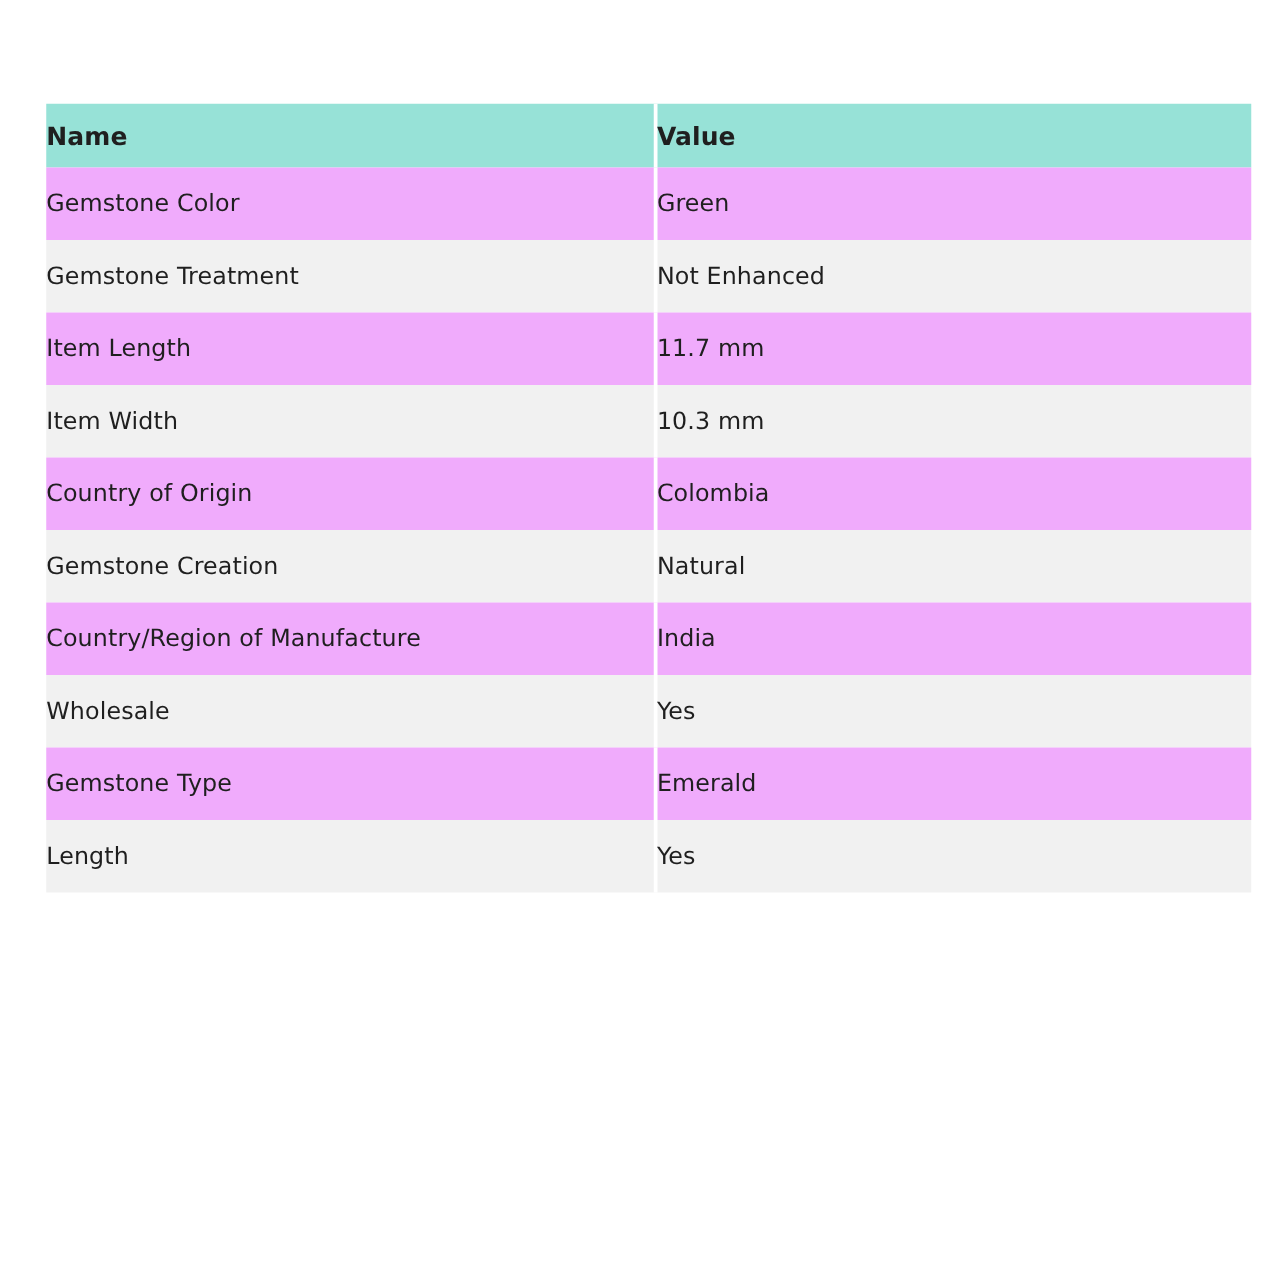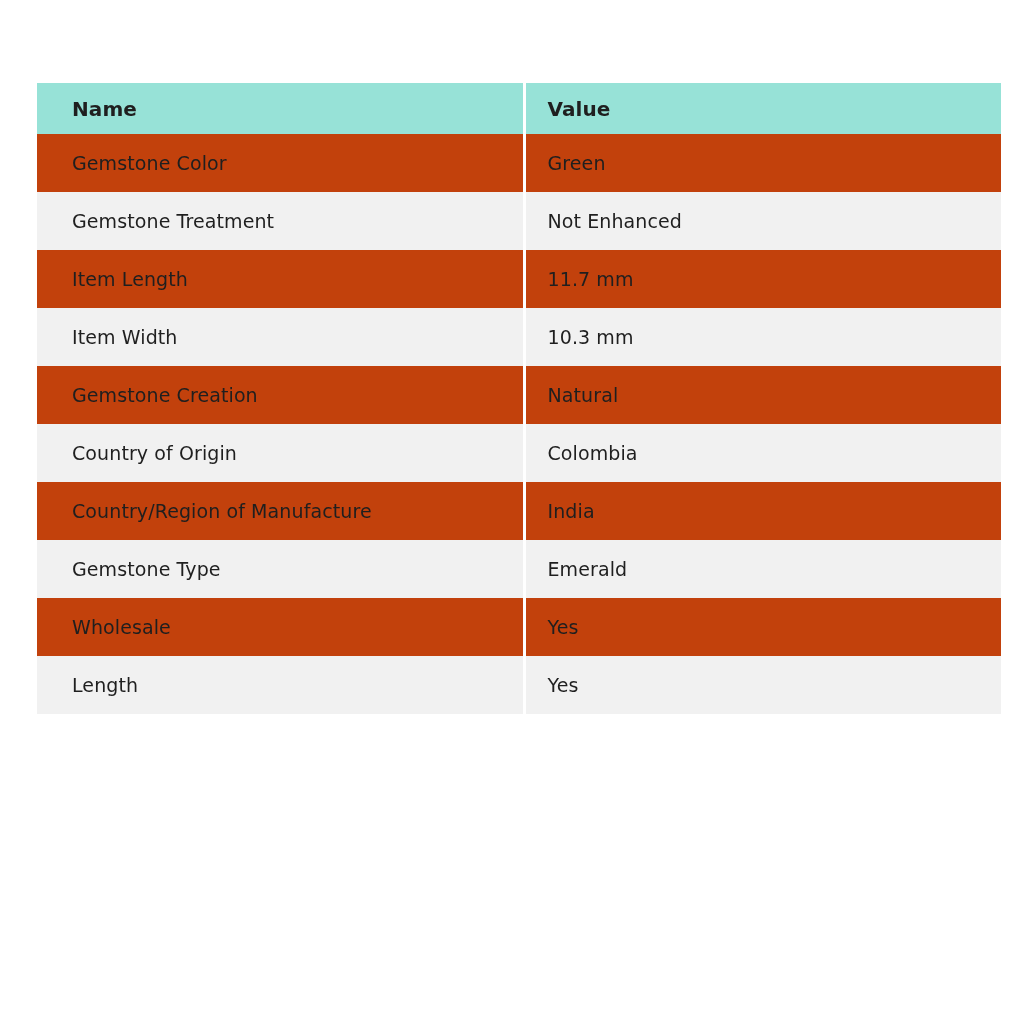--- a/index.html
+++ b/index.html
@@ -40,30 +40,28 @@
   .specs-table col.value-col { width: 477px; }
   .specs-table thead th {
     background: var(--header-bg);
     height: 51px;
     font-size: 20px;
     font-weight: 600;
   }
   .specs-table tbody td {
     height: 58px;
     font-weight: 400;
-    background: #c2410c;
+    background: #f0abfc;
   }
   .specs-table tbody tr:nth-child(even) td {
     background: var(--stripe-bg);
   }
   .specs-table th.name-cell, .specs-table td.name-cell {
-    padding-left: 35px;
   }
   .specs-table th.value-cell, .specs-table td.value-cell {
-    padding-left: 22px;
     border-left: 3px solid var(--divider);
   }
 </style>
 </head>
 <body>
 
 <div class="canvas">
   <table class="specs-table">
     <colgroup>
       <col class="name-col">
@@ -86,38 +84,38 @@
         </tr>
         <tr>
           <td class="name-cell">Item Length</td>
           <td class="value-cell">11.7 mm</td>
         </tr>
         <tr>
           <td class="name-cell">Item Width</td>
           <td class="value-cell">10.3 mm</td>
         </tr>
         <tr>
+          <td class="name-cell">Country of Origin</td>
+          <td class="value-cell">Colombia</td>
+        </tr>
+        <tr>
           <td class="name-cell">Gemstone Creation</td>
           <td class="value-cell">Natural</td>
-        </tr>
-        <tr>
-          <td class="name-cell">Country of Origin</td>
-          <td class="value-cell">Colombia</td>
         </tr>
         <tr>
           <td class="name-cell">Country/Region of Manufacture</td>
           <td class="value-cell">India</td>
         </tr>
         <tr>
+          <td class="name-cell">Wholesale</td>
+          <td class="value-cell">Yes</td>
+        </tr>
+        <tr>
           <td class="name-cell">Gemstone Type</td>
           <td class="value-cell">Emerald</td>
-        </tr>
-        <tr>
-          <td class="name-cell">Wholesale</td>
-          <td class="value-cell">Yes</td>
         </tr>
         <tr>
           <td class="name-cell">Length</td>
           <td class="value-cell">Yes</td>
         </tr>
       </tbody>
   </table>
 </div>
 
 </body></html>

